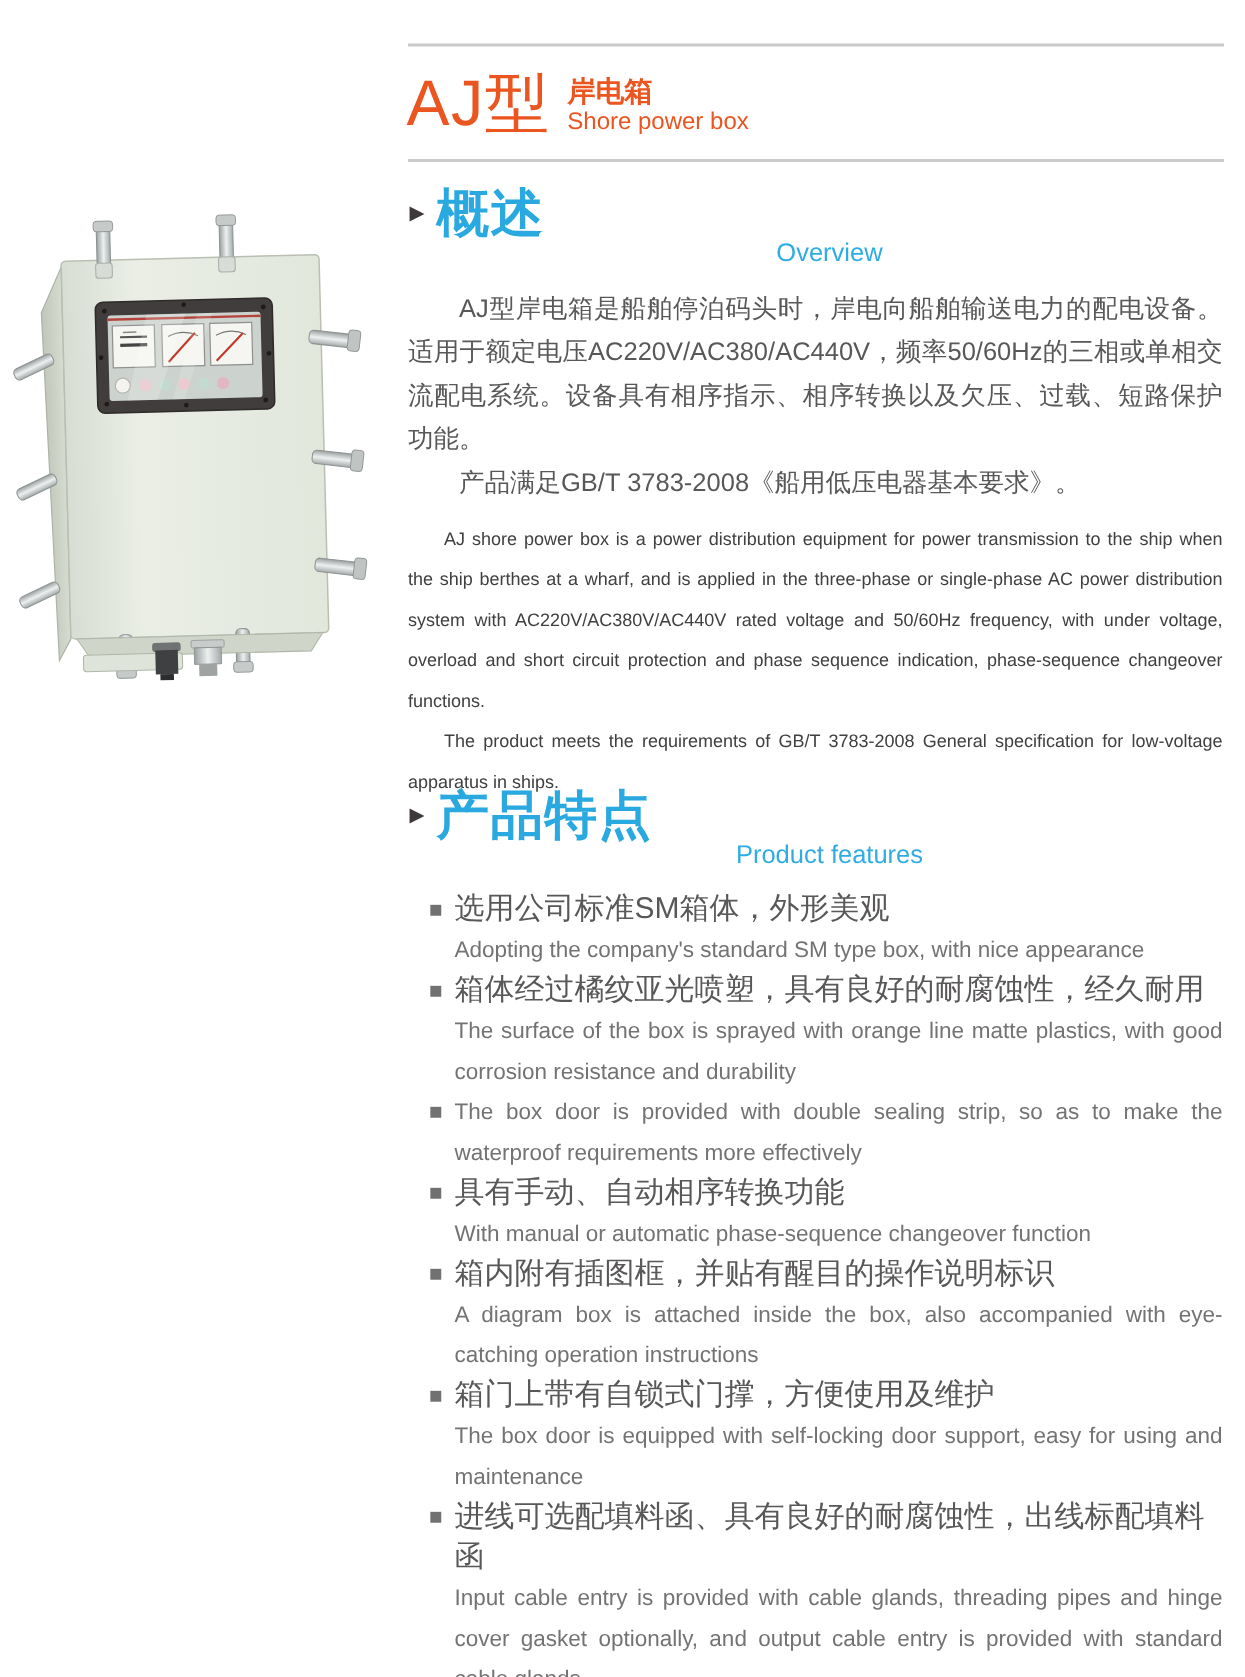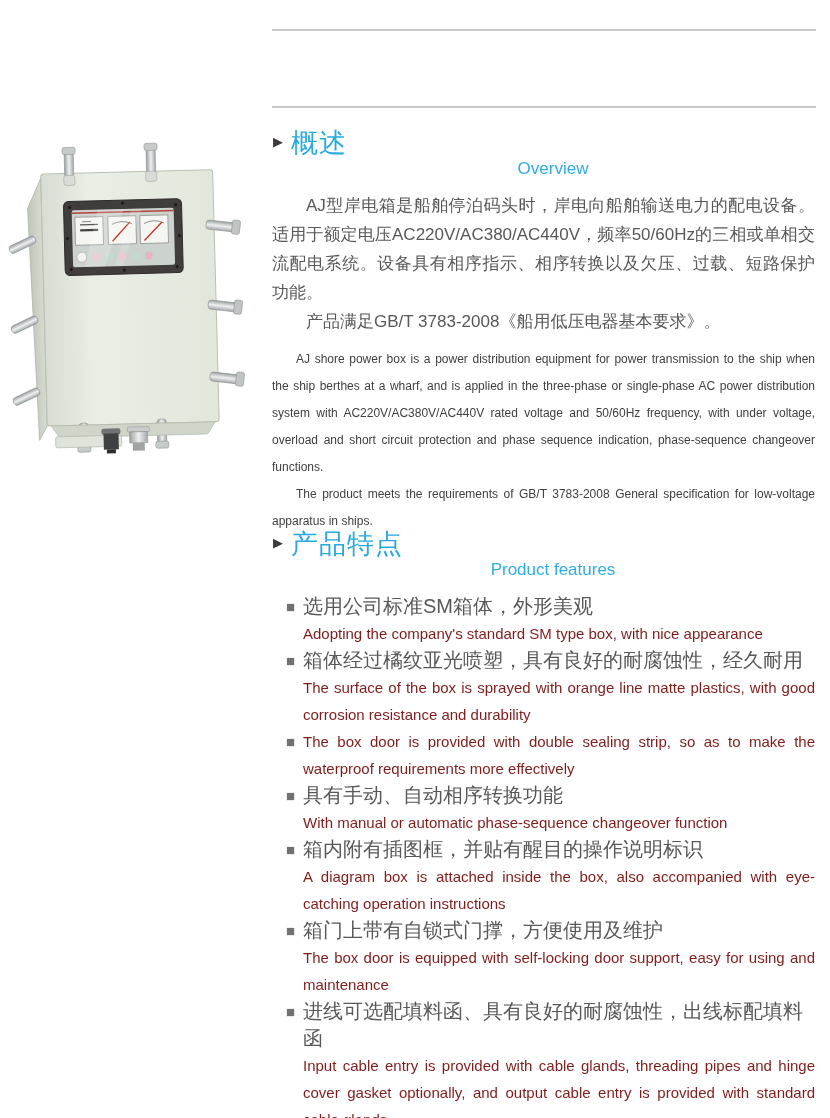--- a/index.html
+++ b/index.html
@@ -18,42 +18,49 @@
 
   
   .photo{position:absolute;left:4px;top:140px;width:244px;height:322px;}
 
   
   .section{position:absolute;left:272px;width:543px;}
   .overview{top:128px;}
   .features{top:529px;}
   .section-head{position:relative;padding-left:19px;}
   .marker{position:absolute;left:1px;top:7px;font-size:13px;color:#3e3a39;line-height:1;}
-  .h-zh{font-size:27px;font-weight:normal;color:#29a9e0;line-height:30px;letter-spacing:1px;}
+  .h-zh{font-size:35px;font-weight:bold;color:#29a9e0;line-height:30px;letter-spacing:1px;}
   .h-en{font-size:17px;color:#30ace4;line-height:20px;margin-top:1px;text-align:center;}
 
   .p-zh{font-size:17px;color:#595757;line-height:29px;text-align:justify;text-indent:2em;margin:0;}
   .p-zh.first{margin-top:12px;}
   .p-en{font-size:12px;color:#404040;line-height:27px;text-align:justify;text-indent:2em;margin:0;}
   .p-en.first{margin-top:10px;}
 
   
   .feature-list{margin-top:13px;}
   .feature{position:relative;padding-left:31px;}
   .bullet{position:absolute;left:14px;top:0;font-size:15px;color:#727171;line-height:27px;}
   .f-zh{font-size:20px;color:#595757;line-height:27px;margin:0;text-align:left;}
-  .f-en{font-size:15px;color:#7f1d1d;line-height:27px;margin:0;text-align:justify;}
+  .f-en{font-size:15px;color:#737373;line-height:27px;margin:0;text-align:justify;}
 </style>
 </head>
 <body>
 
 <div class="page">
 
   <div class="rule rule-top"></div>
 
+  <div class="header-block">
+    <div class="model">AJ型</div>
+    <div class="header-sub">
+      <div class="product-zh">岸电箱</div>
+      <div class="product-en">Shore power box</div>
+    </div>
+  </div>
 
   <div class="rule rule-bottom"></div>
 
   <div class="photo">
     <svg width="244" height="322" viewBox="0 0 244 322">
       <defs>
         <linearGradient id="faceG" x1="0" y1="0" x2="1" y2="0">
           <stop offset="0" stop-color="#d7ddd2"></stop>
           <stop offset="0.28" stop-color="#eaeee5"></stop>
           <stop offset="1" stop-color="#e2e7dc"></stop>

